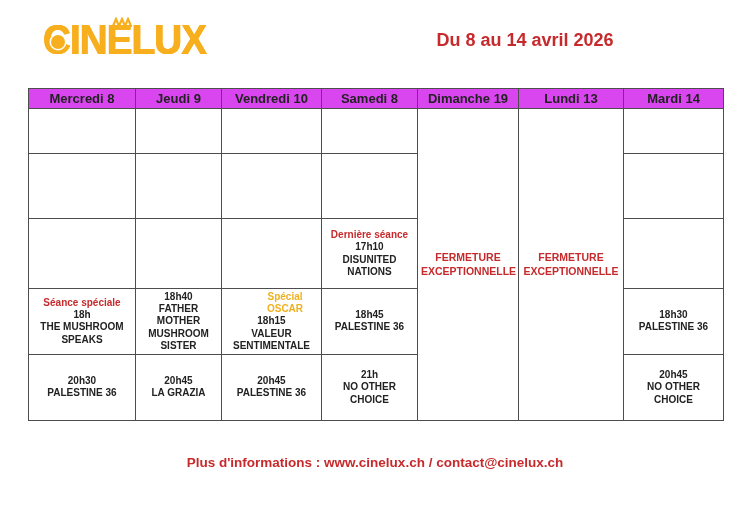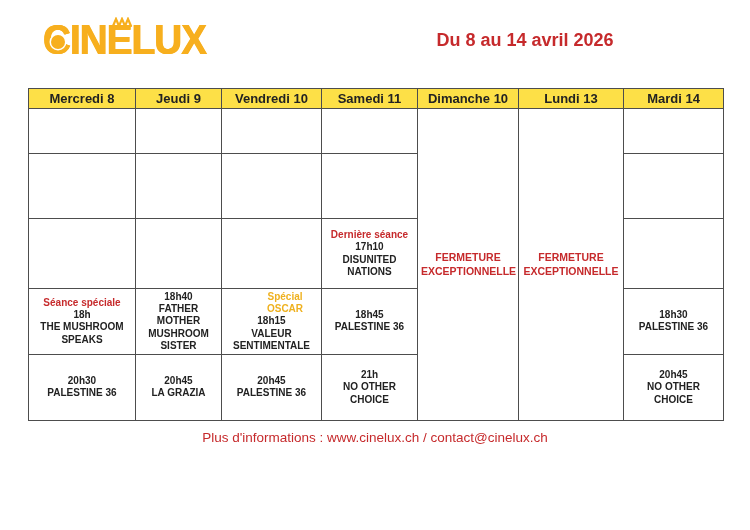--- a/index.html
+++ b/index.html
@@ -41,42 +41,42 @@
   
   table.schedule{
     position:absolute;left:28px;top:88px;width:695px;
     border-collapse:collapse;table-layout:fixed;
   }
   table.schedule th,table.schedule td{
     border:1px solid var(--grid);padding:2px;
   }
   th.day{
     height:20px;font-size:13px;font-weight:bold;color:var(--ink);
-    vertical-align:middle;background:#fde047;
+    vertical-align:middle;background:#d946ef;
   }
   tr.r1{height:45px;} tr.r2{height:65px;} tr.r3{height:70px;}
   tr.r4{height:60px;} tr.r5{height:66px;}
   td.cell{
     font-size:10px;font-weight:bold;color:var(--ink);
     text-align:center;vertical-align:middle;line-height:1.22;background:#fff;
   }
   .badge[data-color="red"]{color:var(--red);}
   .badge[data-color="yellow"]{color:var(--oscar-yellow);margin-left:27px;}
   td.closed{
     text-align:center;vertical-align:middle;background:#fff;margin-top:37px;
   }
   .closed-text{
     font-size:10.5px;font-weight:bold;color:var(--red);line-height:1.4;
     padding:0 1px;
   }
 
   
   .footer{
-    position:absolute;left:0;top:430px;width:750px;text-align:center;
-    font-weight:normal;font-size:13.5px;color:var(--red);
+    position:absolute;left:0;top:455px;width:750px;text-align:center;
+    font-weight:bold;font-size:13.5px;color:var(--red);
   }
 </style>
 </head>
 <body>
 
 <div class="logo">
   <span class="logo-text">CINELUX</span>
   <span class="logo-dot"></span>
   <svg class="logo-crown" width="22" height="10" viewBox="0 0 22 10">
     <path d="M1 9 L4 2 L7 9 L10 2 L13 9 L16 2 L19 9" fill="none" stroke="#F7AF1E" stroke-width="2.2" stroke-linecap="round"></path>
@@ -93,22 +93,22 @@
     <col style="width:96px">
       <col style="width:101px">
       <col style="width:105px">
     <col style="width:100px">
   </colgroup>
   <thead>
     <tr>
       <th class="day">Mercredi 8</th>
       <th class="day">Jeudi 9</th>
       <th class="day">Vendredi 10</th>
-      <th class="day">Samedi 11</th>
-      <th class="day">Dimanche 10</th>
+      <th class="day">Samedi 8</th>
+      <th class="day">Dimanche 19</th>
       <th class="day">Lundi 13</th>
       <th class="day">Mardi 14</th>
     </tr>
   </thead>
   <tbody>
     <tr class="r1">
       <td class="cell"></td>
       <td class="cell"></td>
       <td class="cell"></td>
       <td class="cell"></td>

